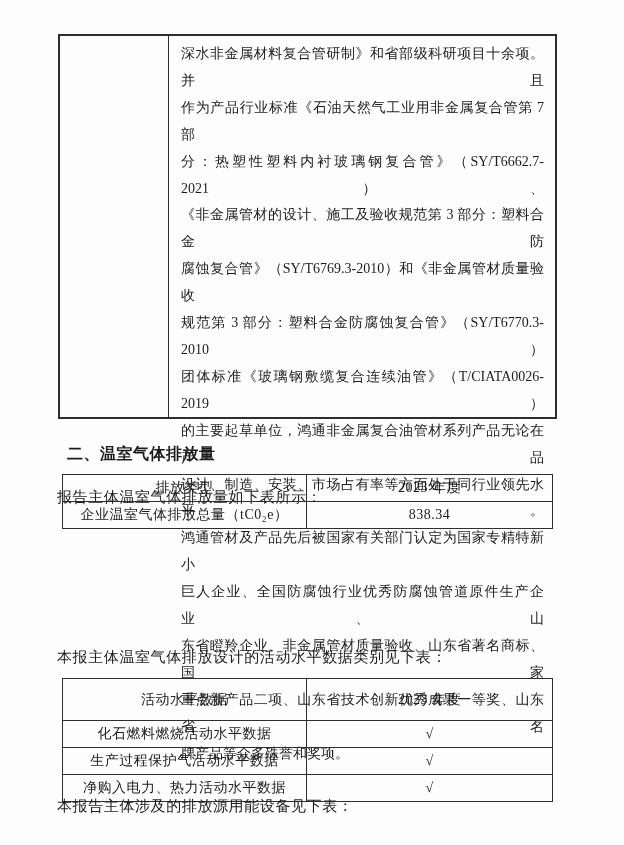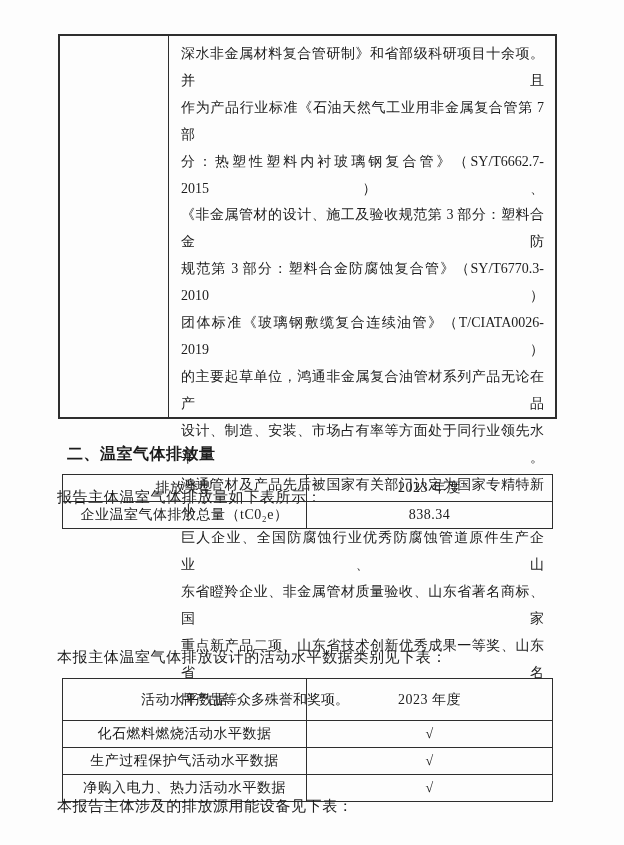--- a/index.html
+++ b/index.html
@@ -100,22 +100,23 @@
 </head>
 <body>
 
 <div class="page">
 
   <div class="t1">
     <div class="t1-left"></div>
     <div class="t1-right">
       <div class="jline">深水非金属材料复合管研制》和省部级科研项目十余项。并且</div>
       <div class="jline">作为产品行业标准《石油天然气工业用非金属复合管第 7 部</div>
-      <div class="jline">分：热塑性塑料内衬玻璃钢复合管》（SY/T6662.7-2015）、</div>
+      <div class="jline">分：热塑性塑料内衬玻璃钢复合管》（SY/T6662.7-2021）、</div>
       <div class="jline">《非金属管材的设计、施工及验收规范第 3 部分：塑料合金防</div>
+      <div class="jline">腐蚀复合管》（SY/T6769.3-2010）和《非金属管材质量验收</div>
       <div class="jline">规范第 3 部分：塑料合金防腐蚀复合管》（SY/T6770.3-2010）</div>
       <div class="jline">团体标准《玻璃钢敷缆复合连续油管》（T/CIATA0026-2019）</div>
       <div class="jline">的主要起草单位，鸿通非金属复合油管材系列产品无论在产品</div>
       <div class="jline">设计、制造、安装、市场占有率等方面处于同行业领先水平。</div>
       <div class="jline">鸿通管材及产品先后被国家有关部门认定为国家专精特新小</div>
       <div class="jline">巨人企业、全国防腐蚀行业优秀防腐蚀管道原件生产企业、山</div>
       <div class="jline">东省瞪羚企业、非金属管材质量验收、山东省著名商标、国家</div>
       <div class="jline">重点新产品二项、山东省技术创新优秀成果一等奖、山东省名</div>
       <div class="jline last">牌产品等众多殊誉和奖项。</div>
     </div>

